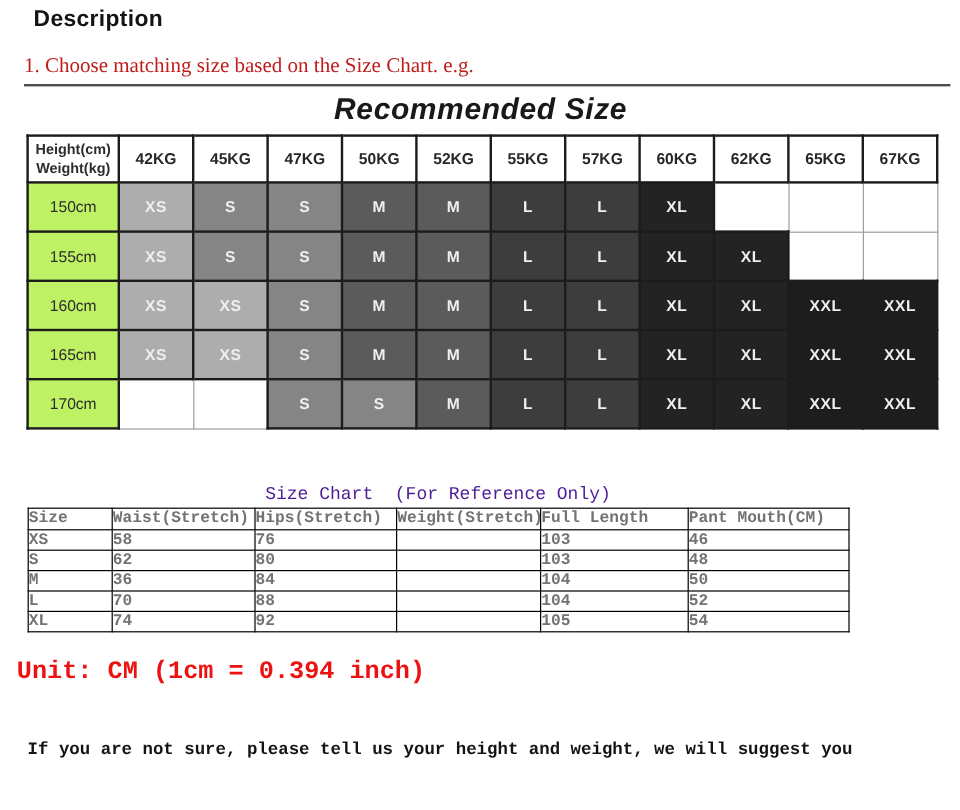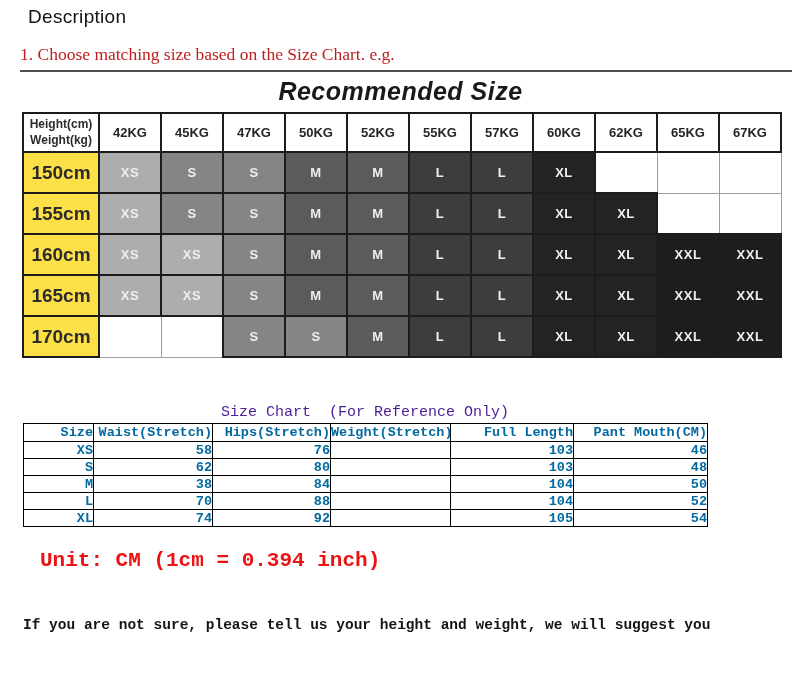--- a/index.html
+++ b/index.html
@@ -1,19 +1,19 @@
 <!DOCTYPE html>
 <html><head>
 <meta charset="utf-8">
 <style>
   * { margin:0; padding:0; box-sizing:border-box; }
   html, body { width:800px; height:675px; background:#ffffff; overflow:hidden; }
   body { position:relative; font-family:"Liberation Sans", sans-serif; }
 
-  .page-title { position:absolute; left:28px; top:6px; font-size:19px; font-weight:400;
+  .page-title { position:absolute; left:28px; top:6px; font-size:19px; font-weight:700;
                 color:#131313; letter-spacing:.3px; }
 
   .intro { position:absolute; left:20px; top:44px; font-family:"Liberation Serif", serif;
            font-size:17.5px; color:#bf1d1d; }
 
   .rule { position:absolute; left:20px; top:70px; width:772px; height:0;
           border:none; border-top:2px solid #4e4e4e; }
 
   .rec-title { position:absolute; left:22px; top:77px; width:757px; text-align:center;
                font-size:25px; font-weight:700; font-style:italic; color:#191919;
@@ -21,35 +21,35 @@
 
   table { border-collapse:collapse; }
 
   .rec-table { position:absolute; left:22px; top:112px; width:757px; table-layout:fixed; }
   .rec-table th, .rec-table td { border:2px solid #1c1c1c; text-align:center;
                                  vertical-align:middle; padding:0; }
   .rec-table thead tr { height:39px; }
   .rec-table tbody tr { height:41px; }
   .rec-table thead th.wcol { font-size:13px; color:#262626; font-weight:700; }
   .rec-table th.corner { font-size:12px; line-height:1.3; font-weight:700; color:#2c2c2c;margin-top:36px; }
-  .rec-table th.rowlabel { font-size:19px; font-weight:700; color:#2c2c2c; background:#fde047; }
+  .rec-table th.rowlabel { font-size:13px; font-weight:400; color:#2c2c2c; background:#bef264; }
   .rec-table td.filled { color:#efefef; font-size:13px; font-weight:700; letter-spacing:.5px; }
   .rec-table td.empty { border:1px solid #9d9d9d; background:#ffffff; }
 
   .sc-title { position:absolute; left:23px; top:404px; width:684px; text-align:center;
               font-family:"Liberation Mono", monospace; font-weight:400; font-size:15px;
               color:#4c1d95; white-space:pre; }
   .sc-table { position:absolute; left:23px; top:423px; width:684px; table-layout:fixed;
               font-family:"Liberation Mono", monospace; }
-  .sc-table th, .sc-table td { border:1px solid #000; text-align:right; font-weight:700;
-                               font-size:13.5px; color:#0369a1; padding:0; white-space:nowrap; }
+  .sc-table th, .sc-table td { border:1px solid #000; text-align:left; font-weight:700;
+                               font-size:13.5px; color:#737373; padding:0; white-space:nowrap; }
   .sc-table thead tr { height:18px; }
   .sc-table tbody tr { height:17px; }
 
-  .unit { position:absolute; left:40px; top:549px; font-family:"Liberation Mono", monospace;
+  .unit { position:absolute; left:14px; top:549px; font-family:"Liberation Mono", monospace;
           font-weight:700; font-size:21px; color:#ec1212; white-space:pre; }
 
   .tips { position:absolute; left:23px; top:580px; font-family:"Liberation Mono", monospace;
           font-weight:700; font-size:14.5px; line-height:18px; color:#141414; white-space:pre; }
 </style>
 </head>
 <body>
 
 <h2 class="page-title">Description</h2>
 
@@ -200,21 +200,21 @@
       <tr>
         <td>S</td>
         <td>62</td>
         <td>80</td>
         <td></td>
         <td>103</td>
         <td>48</td>
       </tr>
       <tr>
         <td>M</td>
-        <td>38</td>
+        <td>36</td>
         <td>84</td>
         <td></td>
         <td>104</td>
         <td>50</td>
       </tr>
       <tr>
         <td>L</td>
         <td>70</td>
         <td>88</td>
         <td></td>

